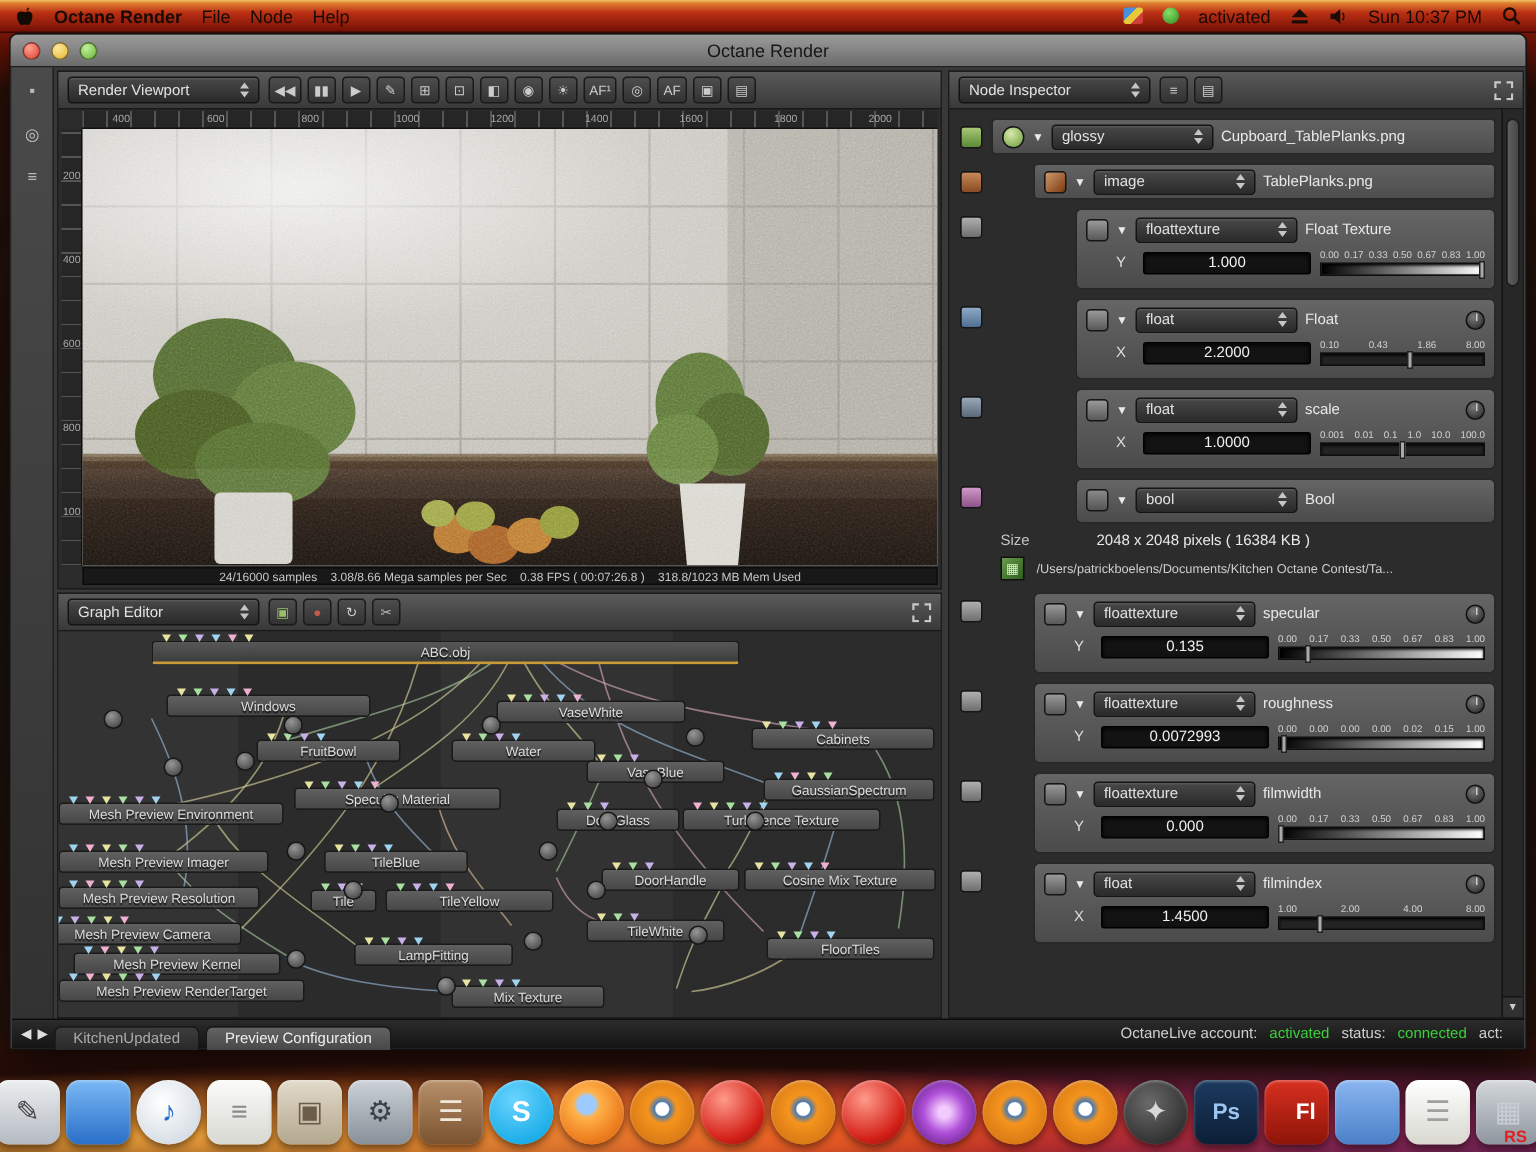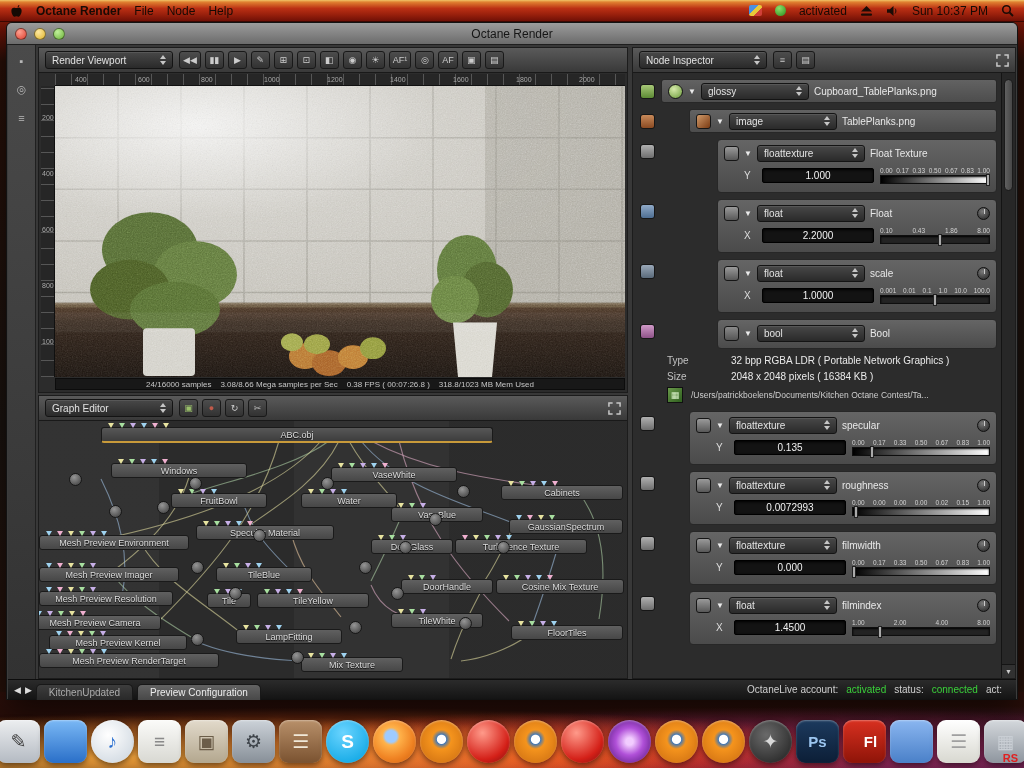--- a/index.html
+++ b/index.html
@@ -536,21 +536,21 @@
               <span class="gpin" style="left: 28px; border-top-color: rgb(200, 176, 232);"></span>
               <span class="glab">TileWhite</span>
             </div>
             <div class="gnode" style="left: 472px; top: 204px; width: 112px; align-items: center;">
               <span class="gpin" style="left: 6px; border-top-color: rgb(232, 228, 160);"></span>
               <span class="gpin" style="left: 17px; border-top-color: rgb(168, 224, 160);"></span>
               <span class="gpin" style="left: 28px; border-top-color: rgb(200, 176, 232);"></span>
               <span class="gpin" style="left: 39px; border-top-color: rgb(159, 211, 240);"></span>
               <span class="glab">FloorTiles</span>
             </div>
-            <div class="gnode" style="left: 0px; top: 232px; width: 180px;">
+            <div class="gnode" style="left: 0px; top: 232px; width: 164px;">
               <span class="gpin" style="left: 6px; border-top-color: rgb(159, 211, 240);"></span>
               <span class="gpin" style="left: 17px; border-top-color: rgb(240, 176, 208);"></span>
               <span class="gpin" style="left: 28px; border-top-color: rgb(232, 228, 160);"></span>
               <span class="gpin" style="left: 39px; border-top-color: rgb(168, 224, 160);"></span>
               <span class="gpin" style="left: 50px; border-top-color: rgb(200, 176, 232);"></span>
               <span class="gpin" style="left: 61px; border-top-color: rgb(159, 211, 240);"></span>
               <span class="glab">Mesh Preview RenderTarget</span>
             </div>
             <div class="gnode" style="left: 262px; top: 236px; width: 102px;">
               <span class="gpin" style="left: 6px; border-top-color: rgb(232, 228, 160);"></span>
@@ -737,24 +737,20 @@
                   <span class="txt">bool</span>
                   <span class="step">
                     <i class="up"></i>
                     <i class="dn"></i>
                   </span>
                 </div>
                 <span class="plab">Bool</span>
               </div>
             </div>
             <div class="pinfo">
-              <div class="iline">
-                <span class="ilab">Type</span>
-                <span class="ival">32 bpp RGBA LDR ( Portable Network Graphics )</span>
-              </div>
               <div class="iline">
                 <span class="ilab">Size</span>
                 <span class="ival">2048 x 2048 pixels ( 16384 KB )</span>
               </div>
               <div class="iline">
                 <span class="thumb-ic">▦</span>
                 <span class="ipath">/Users/patrickboelens/Documents/Kitchen Octane Contest/Ta...</span>
               </div>
             </div>
             <div class="pgroup" style="margin-left: 56px;">

